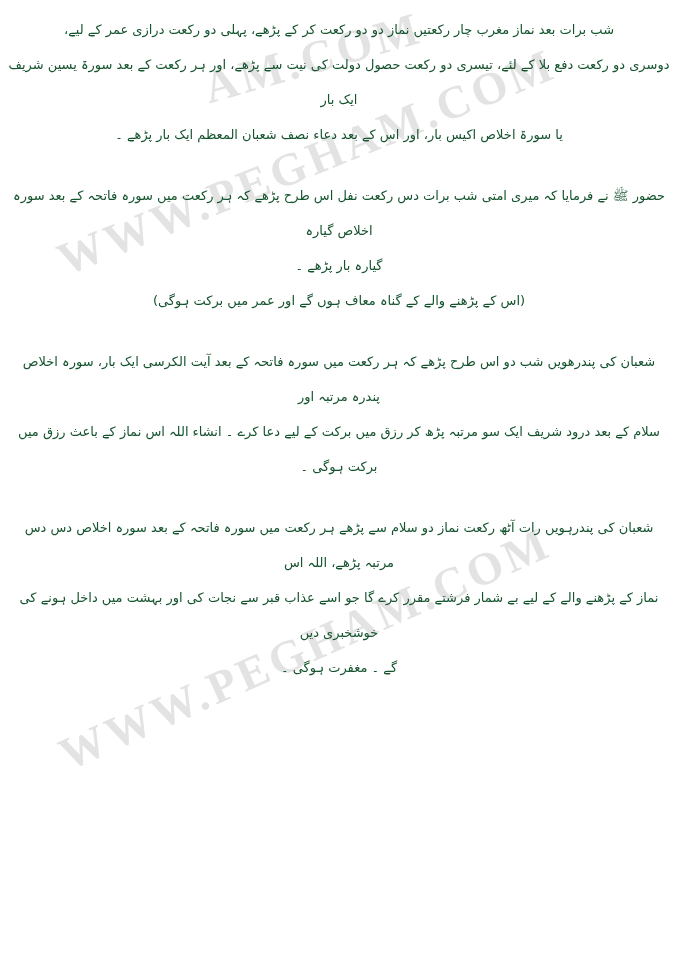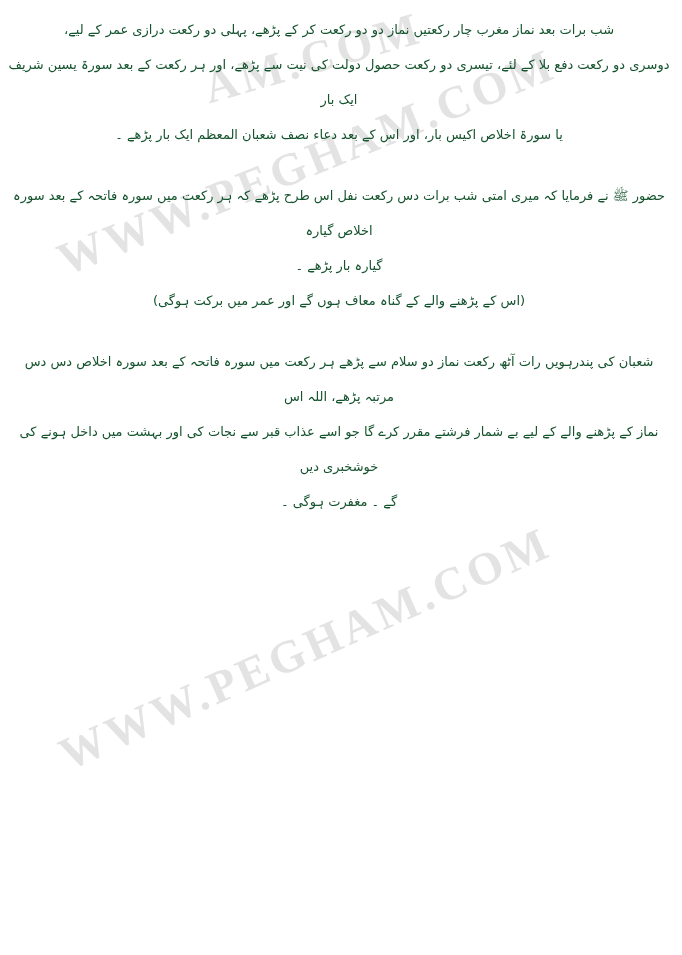--- a/index.html
+++ b/index.html
@@ -62,19 +62,21 @@
     <div class="para">شب برات بعد نماز مغرب چار رکعتیں نماز دو دو رکعت کر کے پڑھے، پہلی دو رکعت درازی عمر کے لیے،
 دوسری دو رکعت دفع بلا کے لئے، تیسری دو رکعت حصول دولت کی نیت سے پڑھے، اور ہر رکعت کے بعد سورۃ یسین شریف ایک بار
 یا سورۃ اخلاص اکیس بار، اور اس کے بعد دعاء نصف شعبان المعظم ایک بار پڑھے ۔</div>
 
 
 
     <div class="para">حضور ﷺ نے فرمایا کہ میری امتی شب برات دس رکعت نفل اس طرح پڑھے کہ ہر رکعت میں سورہ فاتحہ کے بعد سورہ اخلاص گیارہ
 گیارہ بار پڑھے ۔
 (اس کے پڑھنے والے کے گناہ معاف ہوں گے اور عمر میں برکت ہوگی)</div>
 
+    <div class="para">شعبان کی پندرھویں شب دو اس طرح پڑھے کہ ہر رکعت میں سورہ فاتحہ کے بعد آیت الکرسی ایک بار، سورہ اخلاص پندرہ مرتبہ اور
+سلام کے بعد درود شریف ایک سو مرتبہ پڑھ کر رزق میں برکت کے لیے دعا کرے ۔ انشاء اللہ اس نماز کے باعث رزق میں برکت ہوگی ۔</div>
 
     <div class="para">شعبان کی پندرہویں رات آٹھ رکعت نماز دو سلام سے پڑھے ہر رکعت میں سورہ فاتحہ کے بعد سورہ اخلاص دس دس مرتبہ پڑھے، اللہ اس
 نماز کے پڑھنے والے کے لیے بے شمار فرشتے مقرر کرے گا جو اسے عذاب قبر سے نجات کی اور بہشت میں داخل ہونے کی خوشخبری دیں
 گے ۔ مغفرت ہوگی ۔</div>
 
   </div>
 </div>
 
 </body></html>

